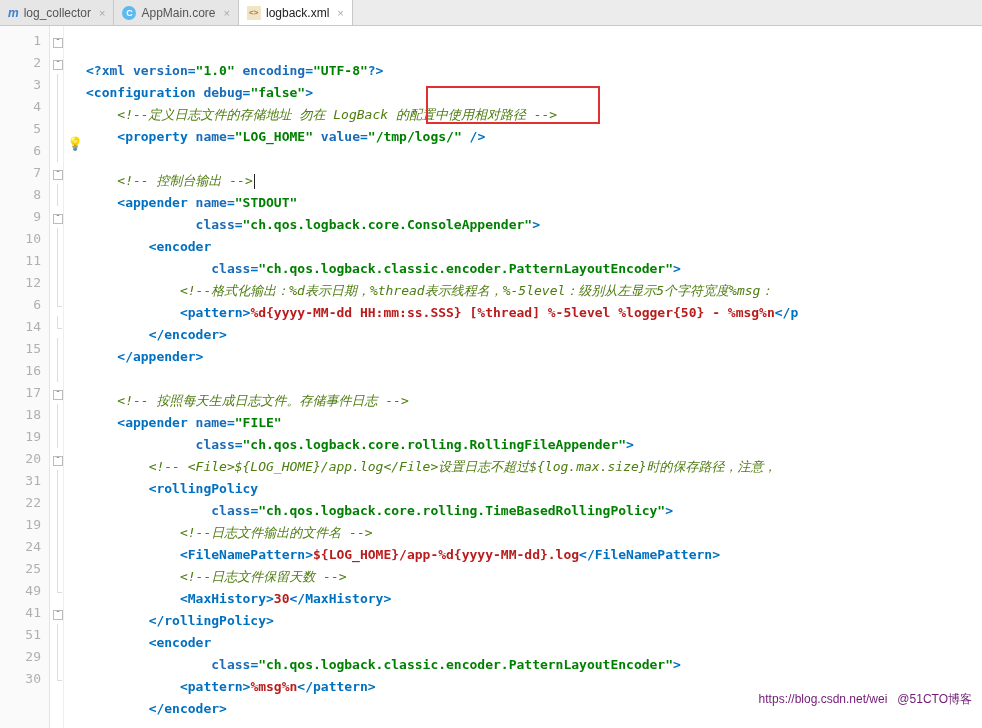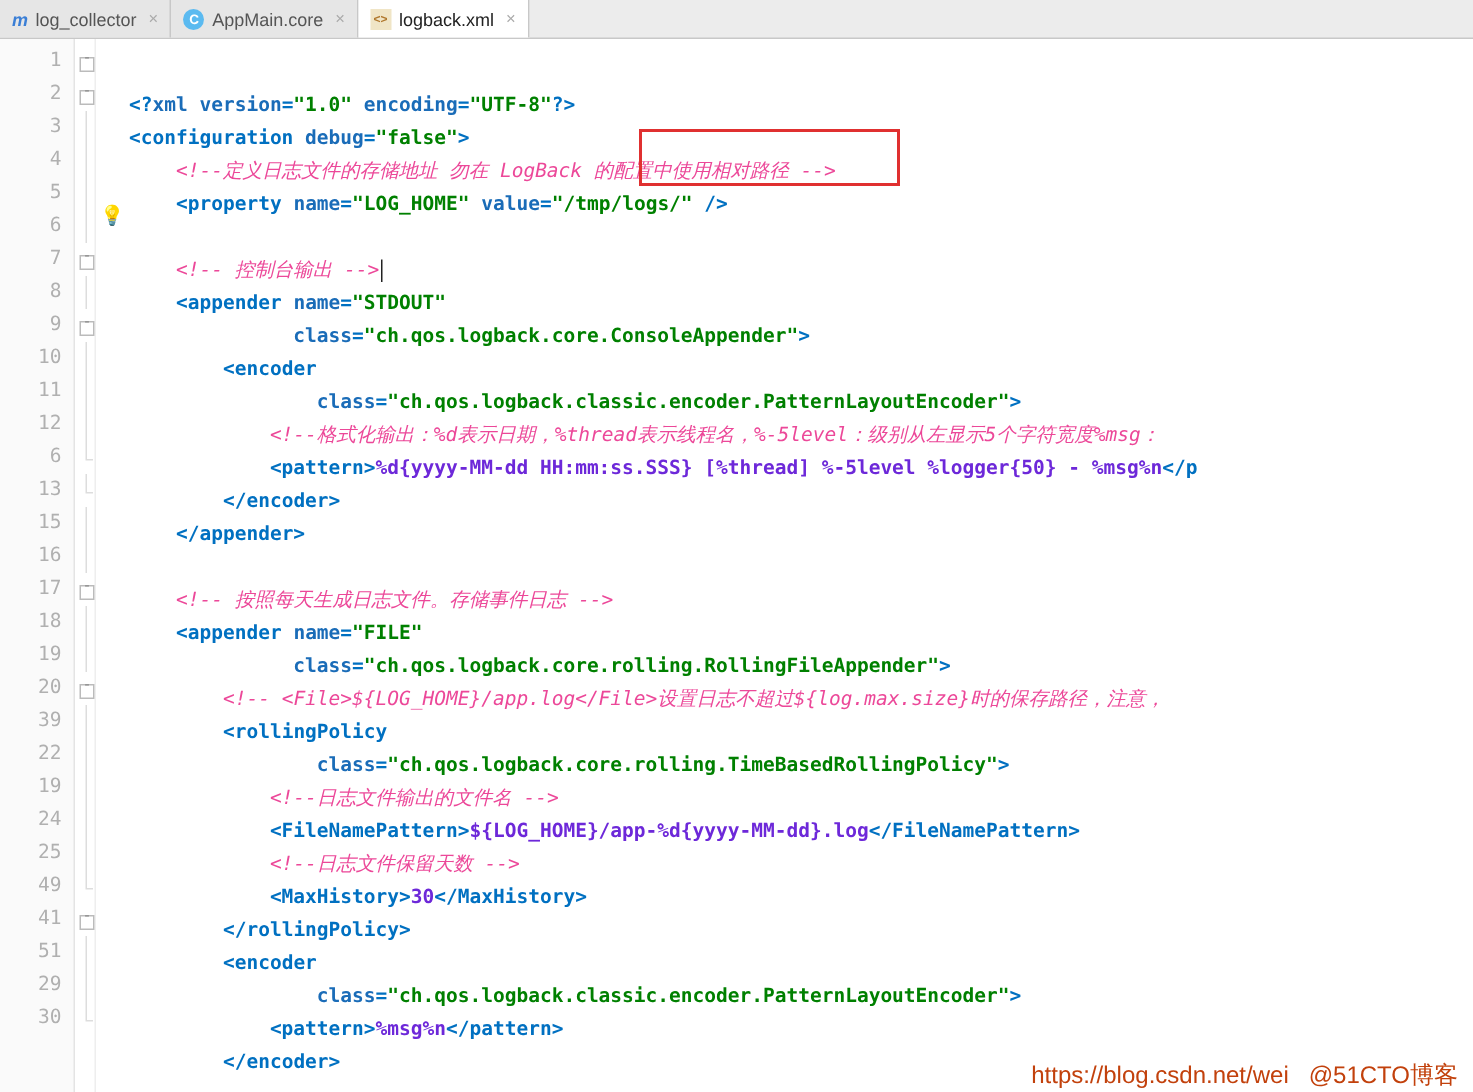--- a/index.html
+++ b/index.html
@@ -23,25 +23,25 @@
   .fold-col .f.bot::before { content:""; position:absolute; left:7px; top:0; height:12px; width:1px; background:#ddd;}
   .fold-col .f.bot::after { content:""; position:absolute; left:7px; top:12px; width:5px; height:1px; background:#ddd;}
   .bulb-col { width:22px; flex:none; position:relative; }
   .bulb-col .b { height:22px; }
   .bulb { color:#f0a30a; font-size:13px; text-align:center; }
   .code { flex:1; padding-top:4px; white-space:pre; overflow:hidden; position:relative; }
   .code .cl { height:22px; line-height:22px; }
   .tag { color:#0070c1; font-weight:bold; }
   .attr { color:#1a6cb8; font-weight:bold;margin-top:48px; }
   .str { color:#008000; font-weight:bold; }
-  .cmt { color:#ec4899; font-style:italic; }
-  .txt { color:#6d28d9; font-weight:bold;}
+  .cmt { color:#4d7c0f; font-style:italic; }
+  .txt { color:#b91c1c; font-weight:bold;}
   .redbox { position:absolute; border:2px solid #e03030; }
   .caret::after{content:"";display:inline-block;width:1px;height:15px;background:#222;vertical-align:middle;margin-left:1px;}
-  .wm { position:absolute; right:10px; bottom:0; color:#c2410c; font-size:16px; font-family:Arial; pointer-events:none;}
+  .wm { position:absolute; right:10px; bottom:20px; color:#701a75; font-size:12px; font-family:Arial; pointer-events:none;}
 </style>
 </head>
 <body>
 
 <div class="tab-bar">
     <div class="tab">
       <span class="ico-m">m</span>
       <span>log_collector</span>
       <span class="tab-close">×</span>
     </div>
@@ -65,28 +65,28 @@
       <div class="ln">4</div>
       <div class="ln">5</div>
       <div class="ln">6</div>
       <div class="ln">7</div>
       <div class="ln">8</div>
       <div class="ln">9</div>
       <div class="ln">10</div>
       <div class="ln">11</div>
       <div class="ln">12</div>
       <div class="ln">6</div>
-      <div class="ln">13</div>
+      <div class="ln">14</div>
       <div class="ln">15</div>
       <div class="ln">16</div>
       <div class="ln">17</div>
       <div class="ln">18</div>
       <div class="ln">19</div>
       <div class="ln">20</div>
-      <div class="ln">39</div>
+      <div class="ln">31</div>
       <div class="ln">22</div>
       <div class="ln">19</div>
       <div class="ln">24</div>
       <div class="ln">25</div>
       <div class="ln">49</div>
       <div class="ln">41</div>
       <div class="ln">51</div>
       <div class="ln">29</div>
       <div class="ln">30</div>
     </div>

